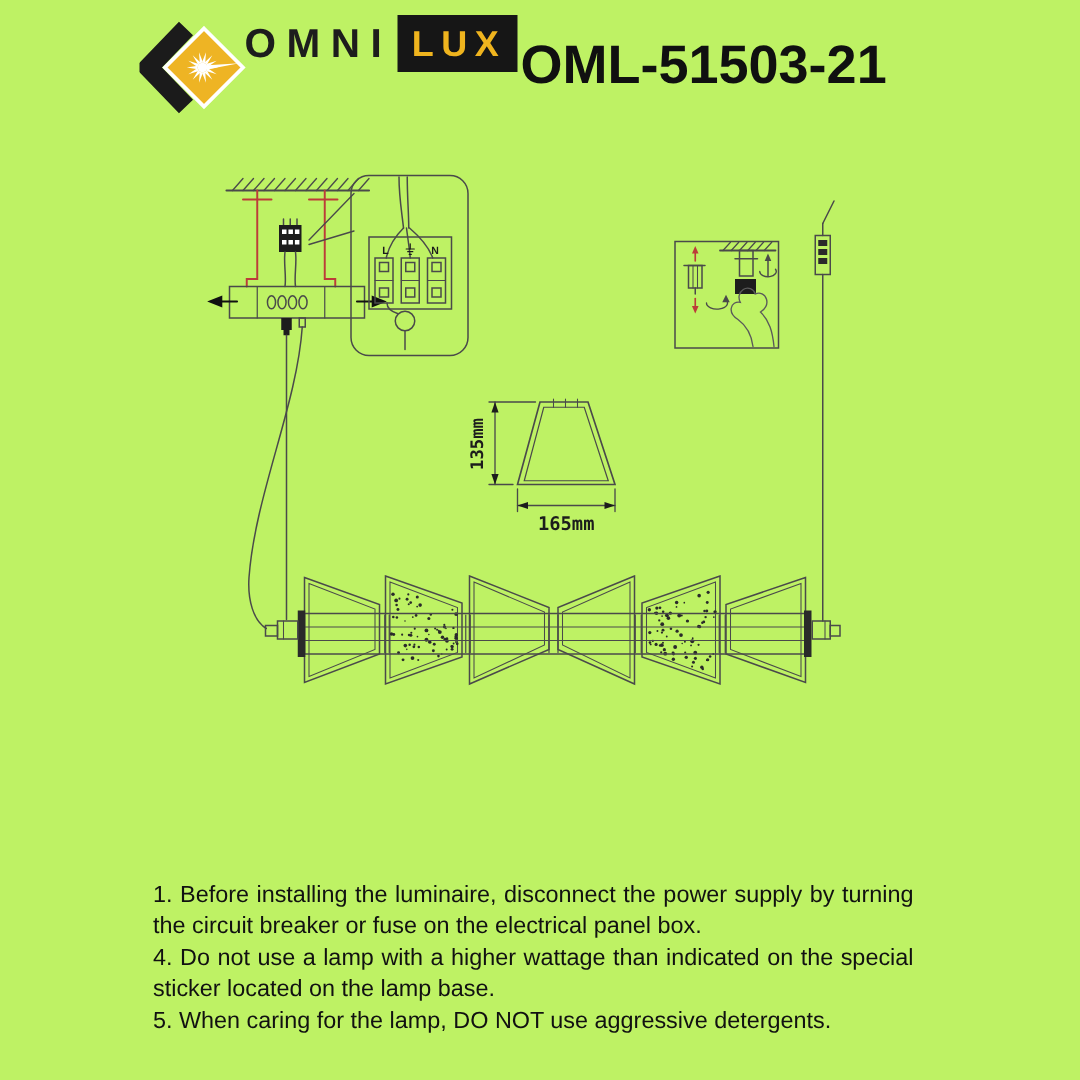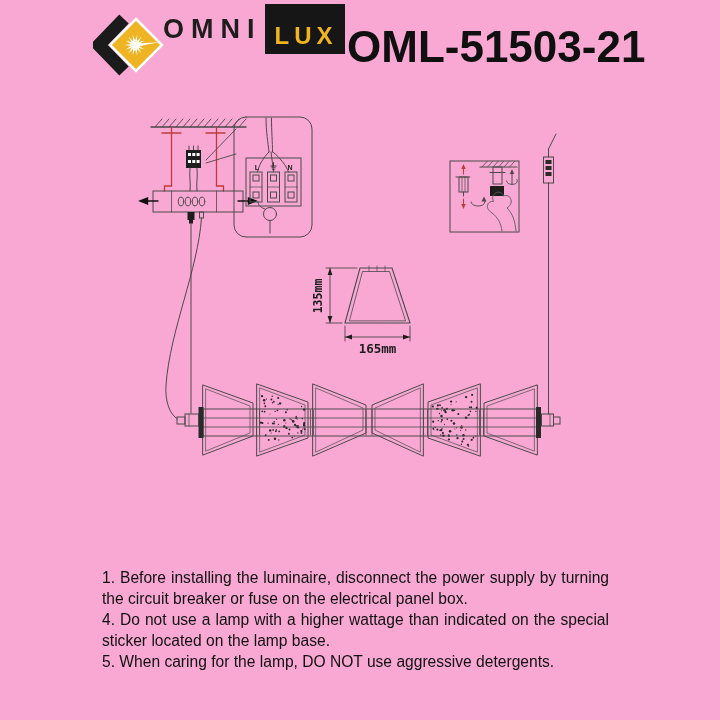--- a/index.html
+++ b/index.html
@@ -1,45 +1,45 @@
 <!DOCTYPE html>
 <html><head>
 <meta charset="utf-8">
 <style>
   html,body{margin:0;padding:0;background:#fff;}
   .page{
-    position:relative;width:720px;height:720px;background:#f9a8d4;
+    position:relative;width:720px;height:720px;background:#bef264;
     font-family:"Liberation Sans",sans-serif;overflow:hidden;
   }
   
   .header{position:absolute;left:0;top:0;width:720px;height:84px;}
   .logo{position:absolute;left:93px;top:6px;width:245px;height:66px;}
   .logo svg{position:absolute;left:0;top:0;}
   .brand-text{position:absolute;left:70px;top:4px;width:175px;}
   .brand-row{display:flex;align-items:center;height:38px;}
   .brand-omni{
     font-size:27px;font-weight:700;letter-spacing:7px;color:#1d1d1d;line-height:1;
   }
   .brand-lux{
     margin-left:3px;background:#161616;color:#efb41e;font-size:24px;font-weight:700;
-    letter-spacing:5px;line-height:1;padding:20px 7px 6px 10px;
+    letter-spacing:5px;line-height:1;padding:8px 7px 6px 10px;
   }
   .brand-tagline{
     margin-top:7px;font-size:10.5px;font-weight:700;letter-spacing:4.6px;
     color:#1d1d1d;white-space:nowrap;
   }
   .model{
     position:absolute;left:347px;top:22px;width:300px;
-    font-size:44px;font-weight:700;color:#101010;letter-spacing:0px;white-space:nowrap;
+    font-size:36px;font-weight:700;color:#101010;letter-spacing:0px;white-space:nowrap;
   }
   
   .diagram-svg{position:absolute;left:0;top:0;}
   
   .instructions{
-    position:absolute;left:102px;top:567px;width:507px;
+    position:absolute;left:102px;top:586px;width:507px;
     font-size:15.6px;line-height:21px;color:#111;
   }
   .instructions p{margin:0;text-align:justify;}
 </style>
 </head>
 <body>
 
 <div class="page">
 
   <div class="header">

